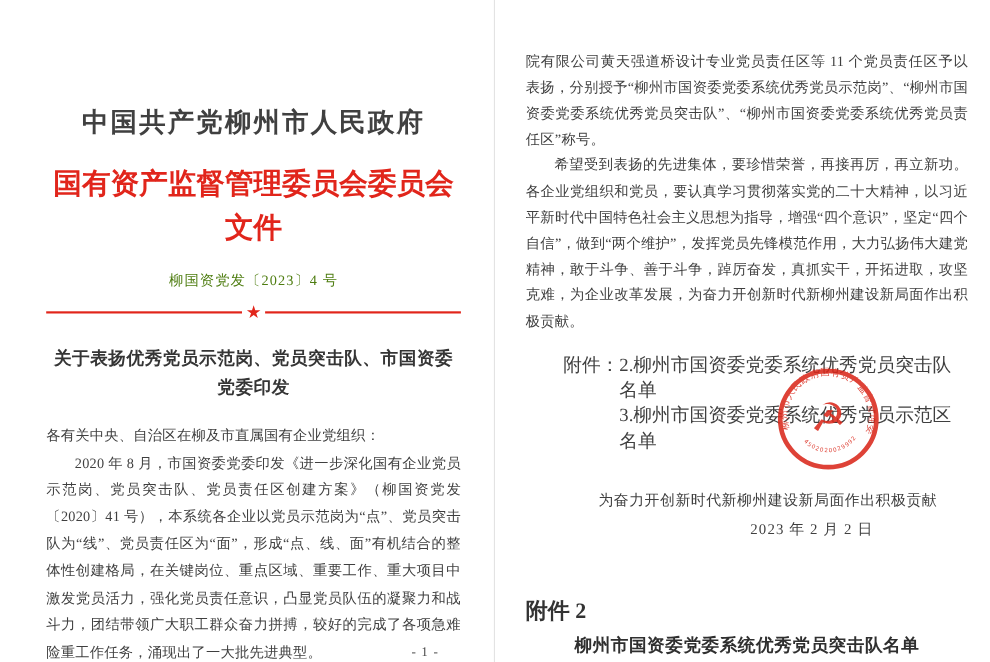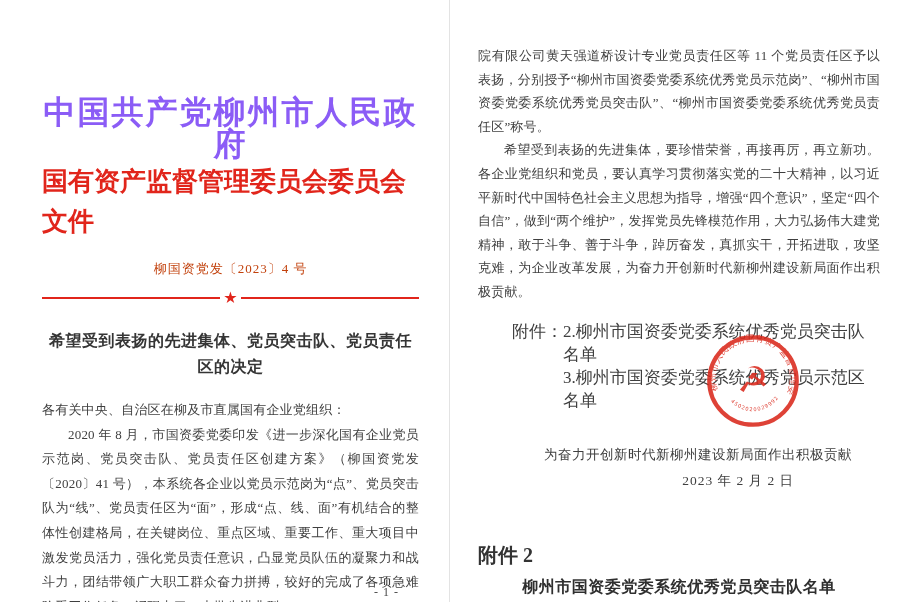--- a/index.html
+++ b/index.html
@@ -9,29 +9,29 @@
     color:#3f3f3f;
   }
   .sheet{display:flex;width:900px;height:602px;position:relative;}
   .scan-edge{position:absolute;left:31px;top:95px;bottom:0;width:1px;background:#c9c9c9;}
   .page{width:536px;height:602px;box-sizing:border-box;position:relative;background:#fff;}
   .page--left{padding:96px 30px 0 42px;}
   .page--right{padding:44px 20px 0 28px;border-left:1px solid #e3e3e3;}
 
   
   .red-title1{
-    color:#8b5cf6;font-weight:bold;text-align:center;
-    font-size:32px;line-height:32px;letter-spacing:2px;
+    color:#404040;font-weight:bold;text-align:center;
+    font-size:24px;line-height:32px;letter-spacing:2px;
   }
   .red-title2{
-    color:#e1251b;font-weight:bold;text-align:left;
-    font-size:26px;line-height:40px;letter-spacing:0px;margin-top:2px;
+    color:#e1251b;font-weight:bold;text-align:center;
+    font-size:26px;line-height:40px;letter-spacing:0px;margin-top:20px;font-family:Liberation Mono, monospace;
   }
   .doc-number{
-    text-align:center;font-size:13px;margin-top:18px;color:#c2410c;letter-spacing:1px;
+    text-align:center;font-size:13px;margin-top:18px;color:#4d7c0f;letter-spacing:1px;
   }
   .red-rule{display:flex;align-items:center;margin-top:12px;}
   .red-rule .line{flex:1;height:2px;background:#e1251b;}
   .red-rule .star{color:#e1251b;font-size:16px;line-height:16px;margin:0 3px;
     font-family:"DejaVu Sans",sans-serif;}
 
   .doc-title{
     font-weight:bold;text-align:center;color:#353535;
     font-size:16px;line-height:26px;letter-spacing:0.5px;margin-top:22px;
   }
@@ -85,21 +85,21 @@
     <div class="red-title1">中国共产党柳州市人民政府</div>
     <div class="red-title2">国有资产监督管理委员会委员会文件</div>
     <div class="doc-number">柳国资党发〔2023〕4 号</div>
 
     <div class="red-rule">
       <div class="line"></div>
       <div class="star">★</div>
       <div class="line"></div>
     </div>
 
-    <div class="doc-title">希望受到表扬的先进集体、党员突击队、党员责任区的决定</div>
+    <div class="doc-title">关于表扬优秀党员示范岗、党员突击队、市国资委党委印发</div>
 
     <div class="body-text salutation">各有关中央、自治区在柳及市直属国有企业党组织：</div>
     <p class="body-text para">2020 年 8 月，市国资委党委印发《进一步深化国有企业党员示范岗、党员突击队、党员责任区创建方案》（柳国资党发〔2020〕41 号），本系统各企业以党员示范岗为“点”、党员突击队为“线”、党员责任区为“面”，形成“点、线、面”有机结合的整体性创建格局，在关键岗位、重点区域、重要工作、重大项目中激发党员活力，强化党员责任意识，凸显党员队伍的凝聚力和战斗力，团结带领广大职工群众奋力拼搏，较好的完成了各项急难险重工作任务，涌现出了一大批先进典型。</p>
     <p class="body-text para">为表扬先进，经企业党组织申报、市国资委党委组织评审，决定对市轨道集团柳州恒达巴士股份公司梁春燕党员示范岗等 12 个党员示范岗，市轨道集团柳州轨道交通产业发展有限公司轨道产业招商党员突击队等 18 个党员突击队和市城建集团柳州市市政设计科学研究</p>
 
     <div class="page-number">- 1 -</div>
   </div>
 
   <div class="page page--right">
     <p class="rp-body para--noindent">院有限公司黄天强道桥设计专业党员责任区等 11 个党员责任区予以表扬，分别授予“柳州市国资委党委系统优秀党员示范岗”、“柳州市国资委党委系统优秀党员突击队”、“柳州市国资委党委系统优秀党员责任区”称号。</p>

